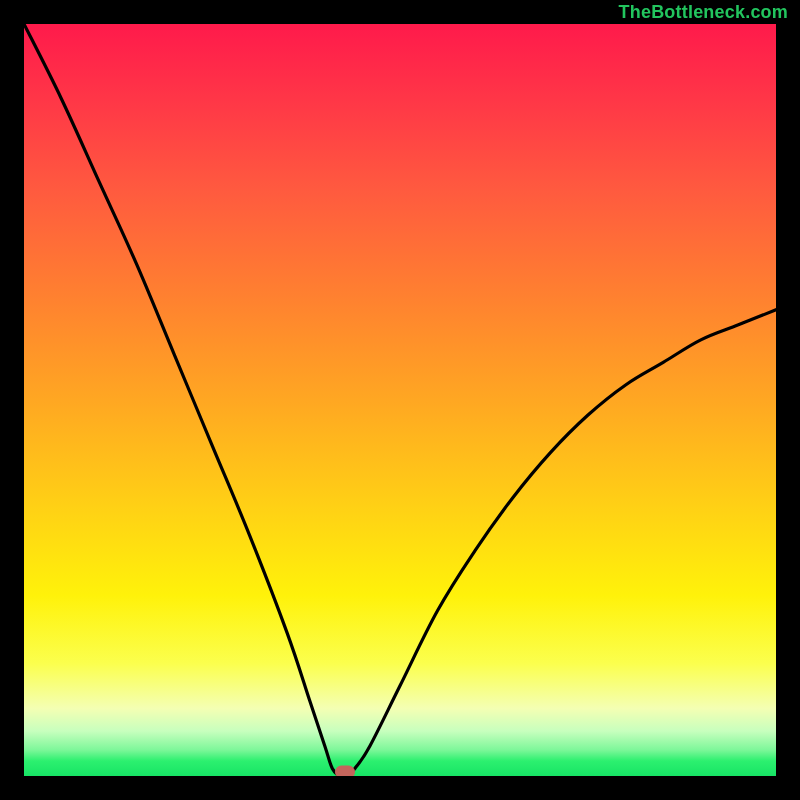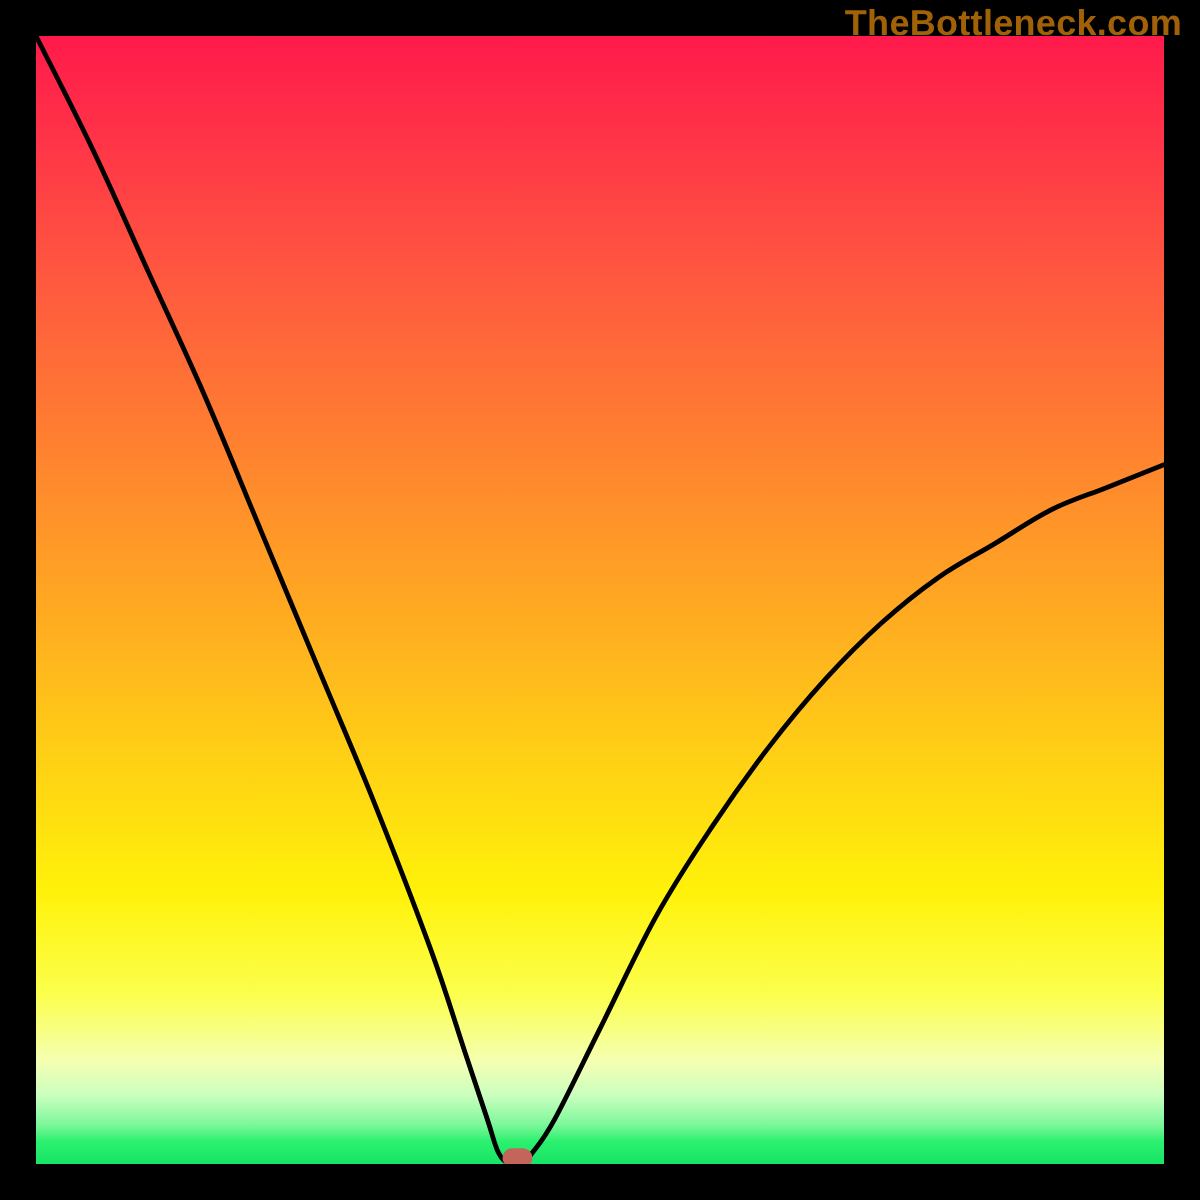--- a/index.html
+++ b/index.html
@@ -14,22 +14,22 @@
   .frame {
     position: relative;
     width: 800px;
     height: 800px;
     background: #000;
   }
   .watermark {
     position: absolute;
     top: 2px;
     right: 12px;
-    color: #a16207;
-    font-size: 24px;
+    color: #22c55e;
+    font-size: 18px;
     font-weight: 600;
     letter-spacing: 0.2px;
     user-select: none;
   }
   .plot-area {
     position: absolute;
     left: 24px;
     top: 24px;
     width: 752px;
     height: 752px;

